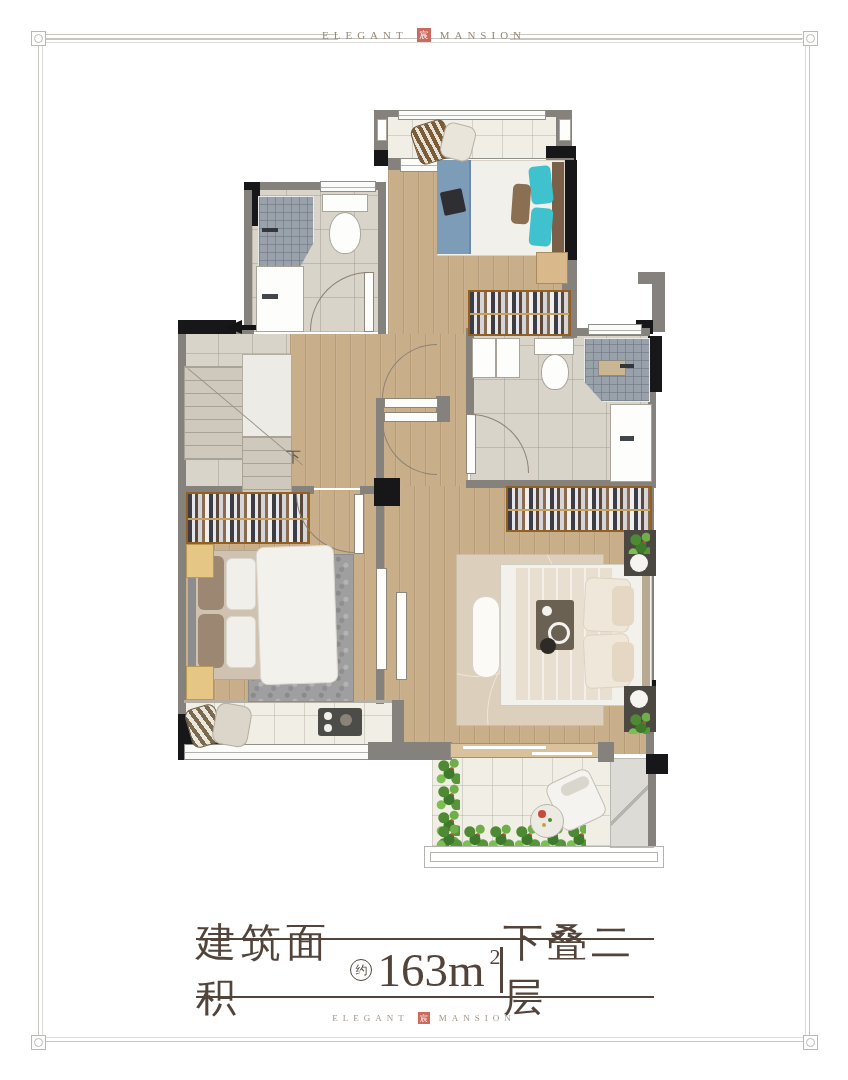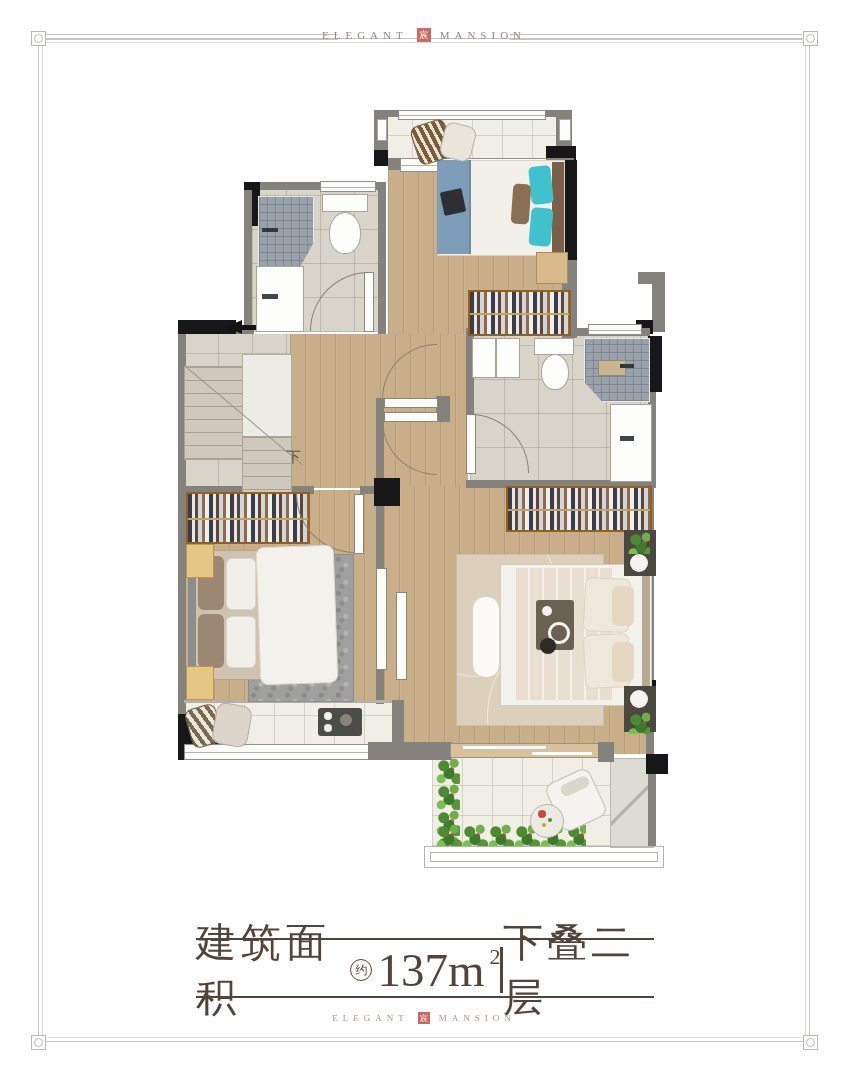--- a/index.html
+++ b/index.html
@@ -246,21 +246,21 @@
     <div class="a" style="left:560px;top:780px;width:30px;height:12px;background:#d9d6cd;border-radius:6px;transform:rotate(-25deg);"></div>
     <div class="a" style="left:530px;top:804px;width:32px;height:32px;background:#eceae2;border:1px solid #b8b5ab;border-radius:50%;"></div>
     <div class="a" style="left:538px;top:810px;width:8px;height:8px;background:#c84b3a;border-radius:50%;box-shadow:8px 6px 0 -2px #4e8a34,2px 11px 0 -2px #c8a23a;"></div>
   </div>
 
   <div class="a cap-line" style="left:196px;top:938px;width:458px;"></div>
   <div class="a caption-row" style="left:196px;top:944px;width:458px;height:52px;">
     <span style="font-size:40px;letter-spacing:5px;">建筑面积</span>
     <span style="display:flex;align-items:center;gap:5px;">
       <span class="approx">约</span>
-      <span style="font-size:47px;">137m</span>
+      <span style="font-size:47px;">163m</span>
       <span style="font-size:22px;position:relative;top:-13px;">2</span>
     </span>
     <span class="divider"></span>
     <span style="font-size:40px;letter-spacing:4px;">下叠二层</span>
   </div>
   <div class="a cap-line" style="left:196px;top:996px;width:458px;"></div>
 
   <div class="a brand" style="top:1012px;font-size:9px;color:#a3968a;">
     <span class="word">ELEGANT</span>
     <span class="seal" style="width:12px;height:12px;font-size:8px;">宸</span>

